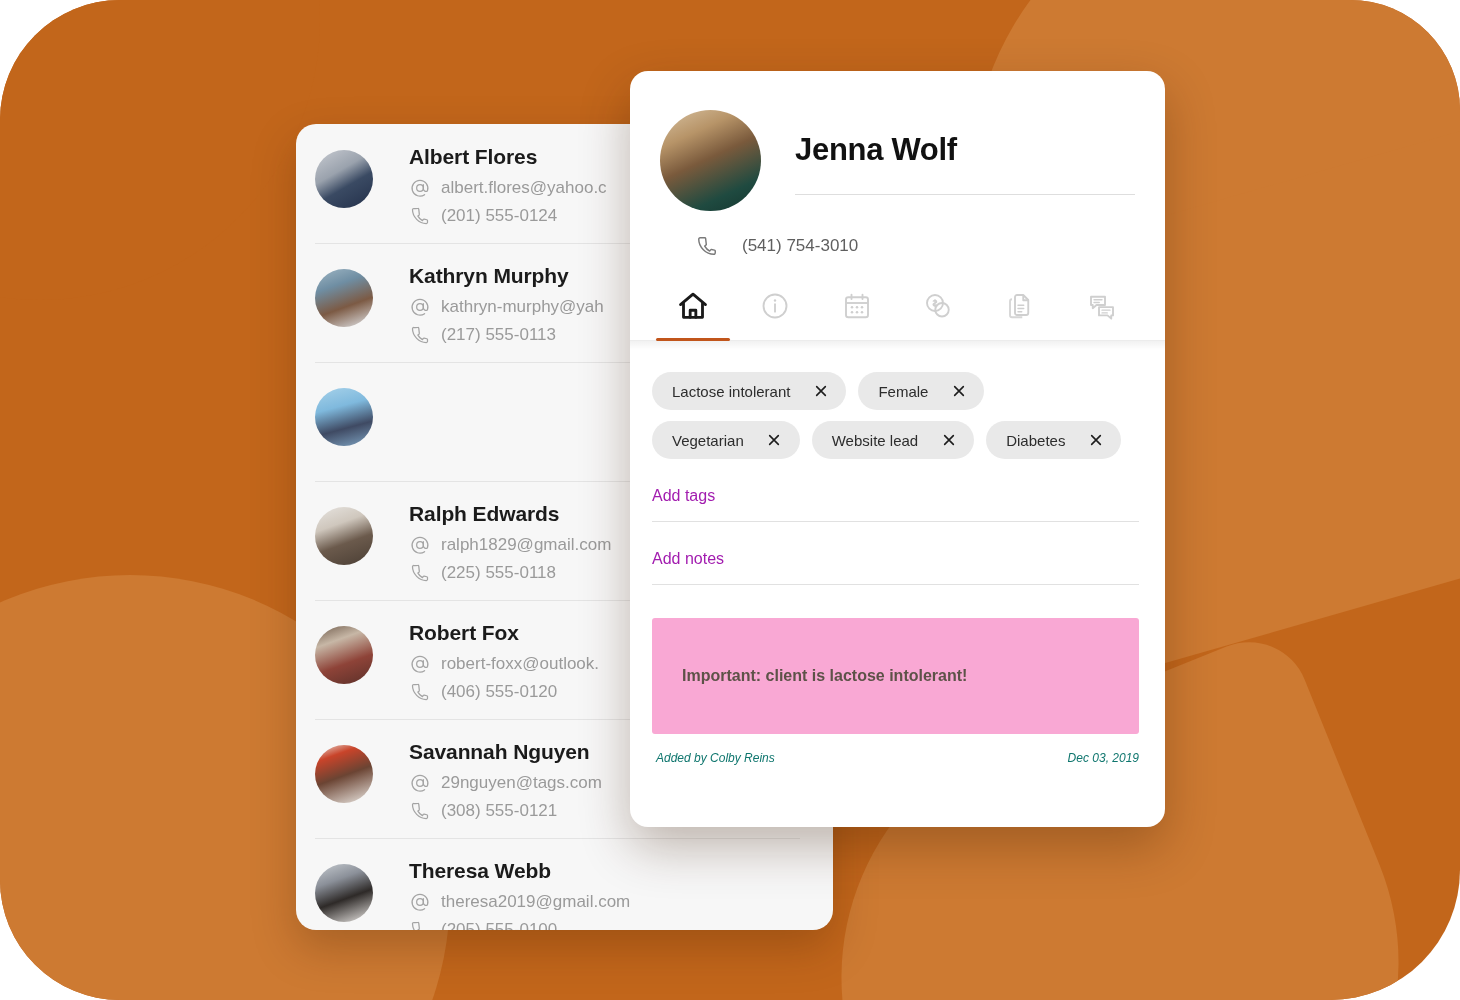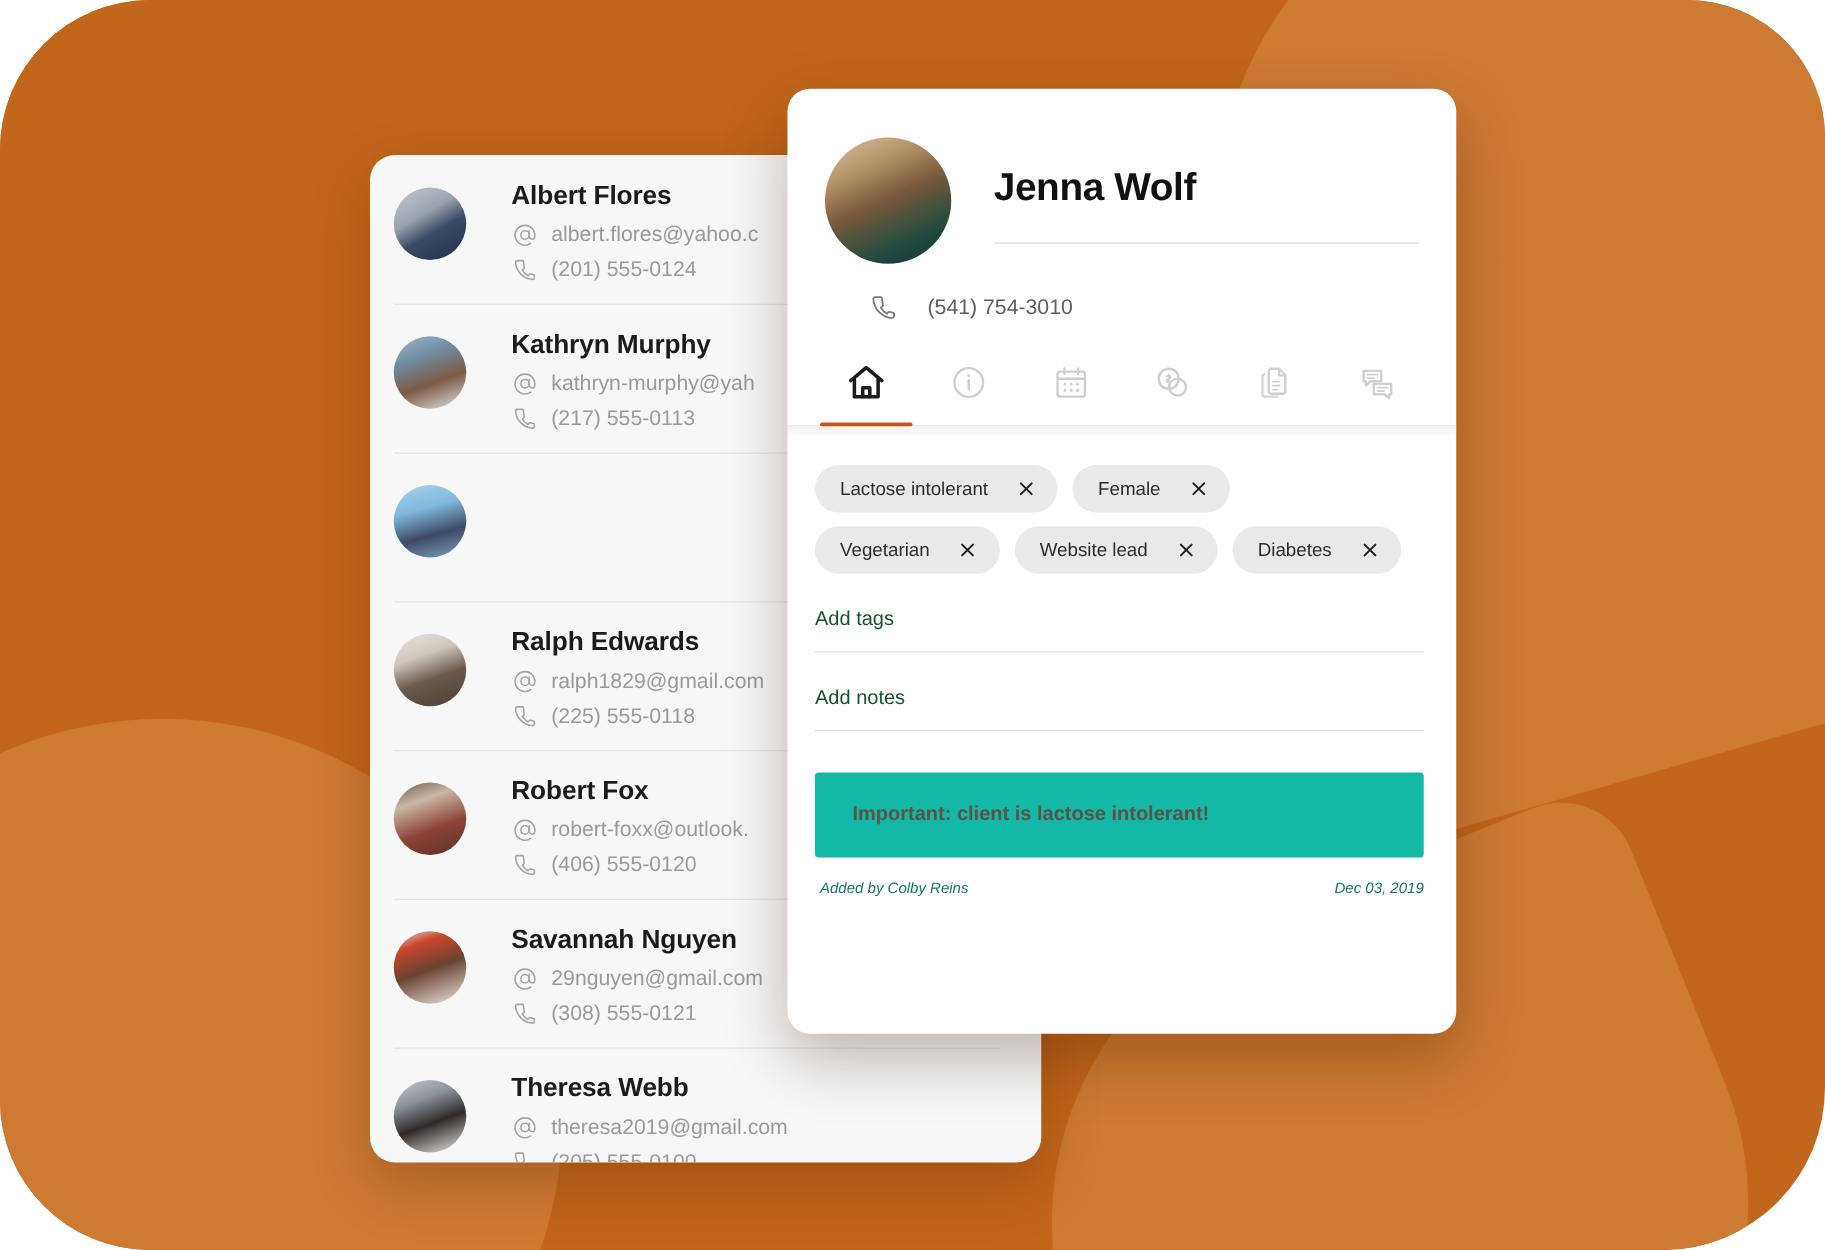--- a/index.html
+++ b/index.html
@@ -241,31 +241,31 @@
     color: #1d1d1d;
   }
 
   
   .field {
     margin: 0 26px 0 22px;
     padding-top: 28px;
   }
   .field-ph {
     font-size: 16px;
-    color: #14532d;
+    color: #a21caf;
     padding-bottom: 16px;
   }
   .field-line { height: 1px; background: #e1e1e1; }
 
   
   .note {
     margin: 33px 26px 0 22px;
-    background: #14b8a6;
+    background: #f9a8d4;
     border-radius: 3px;
-    height: 68px;
+    height: 116px;
     display: flex;
     align-items: center;
     padding-left: 30px;
   }
   .note-text {
     font-size: 16px;
     font-weight: 700;
     color: #5d5248;
   }
   .note-meta {
@@ -391,21 +391,21 @@
           <div class="avatar" style="background-image: linear-gradient(160deg, rgb(233, 226, 218) 0%, rgb(201, 68, 42) 22%, rgb(107, 68, 51) 52%, rgb(236, 232, 227) 100%);"></div>
           <div class="contact-info">
             <div class="contact-name">Savannah Nguyen</div>
             <div class="contact-line">
               <span class="gi">
                 <svg width="20" height="20" viewBox="0 0 24 24" fill="none" stroke="currentColor" stroke-width="1.5">
                   <circle cx="12" cy="12" r="4"></circle>
                   <path d="M16 8v5a3 3 0 0 0 5 2.2A9.5 9.5 0 1 0 17.5 20" stroke-linecap="round"></path>
                 </svg>
               </span>
-              <span>29nguyen@gmail.com</span>
+              <span>29nguyen@tags.com</span>
             </div>
             <div class="contact-line">
               <span class="gi">
                 <svg width="20" height="20" viewBox="0 0 24 24" fill="none" stroke="currentColor" stroke-width="1.5" stroke-linecap="round" stroke-linejoin="round">
                   <path d="M6.5 3h-2A1.5 1.5 0 0 0 3 4.6C3 13.1 10.9 21 19.4 21A1.5 1.5 0 0 0 21 19.5v-2a1 1 0 0 0-.8-1l-3.3-.7a1 1 0 0 0-1 .4l-1 1.3a13.6 13.6 0 0 1-5.4-5.4l1.3-1a1 1 0 0 0 .4-1L10.5 3.8a1 1 0 0 0-1-.8Z"></path>
                 </svg>
               </span>
               <span>(308) 555-0121</span>
             </div>
           </div>

